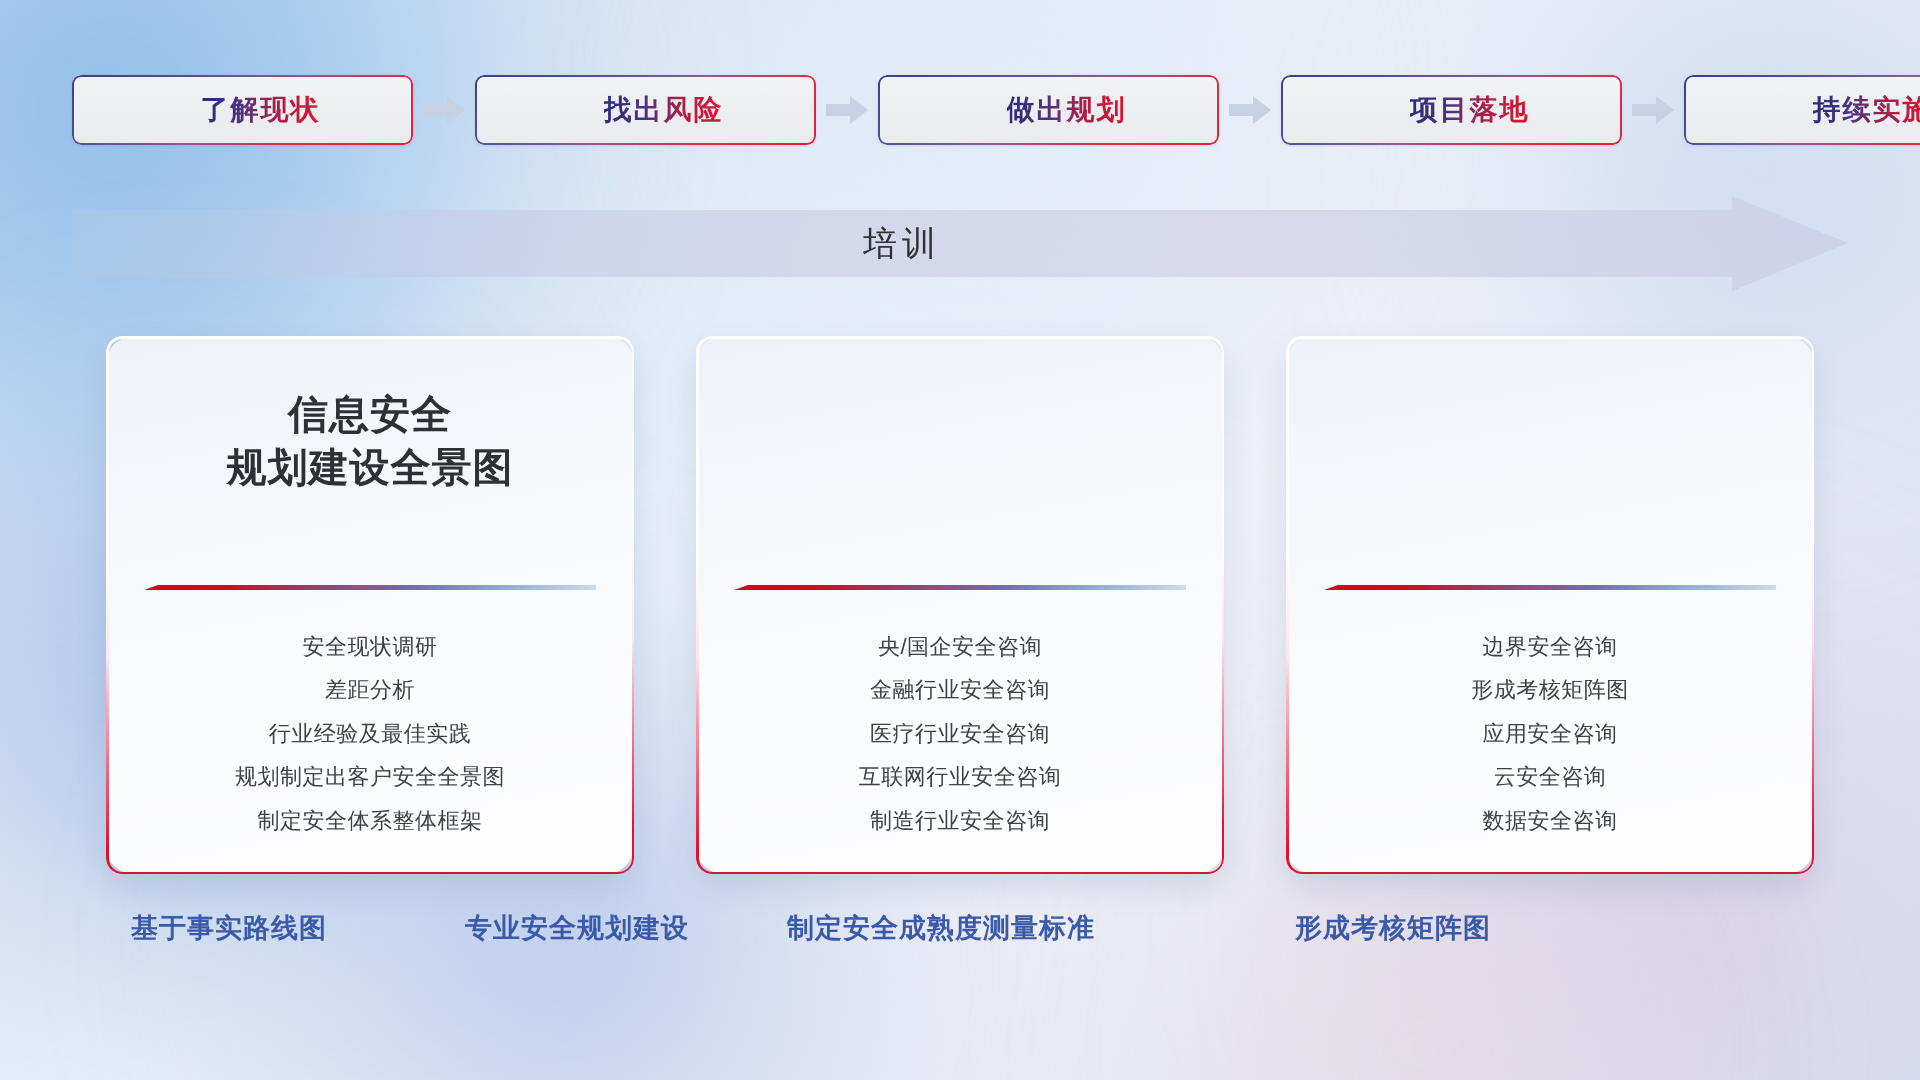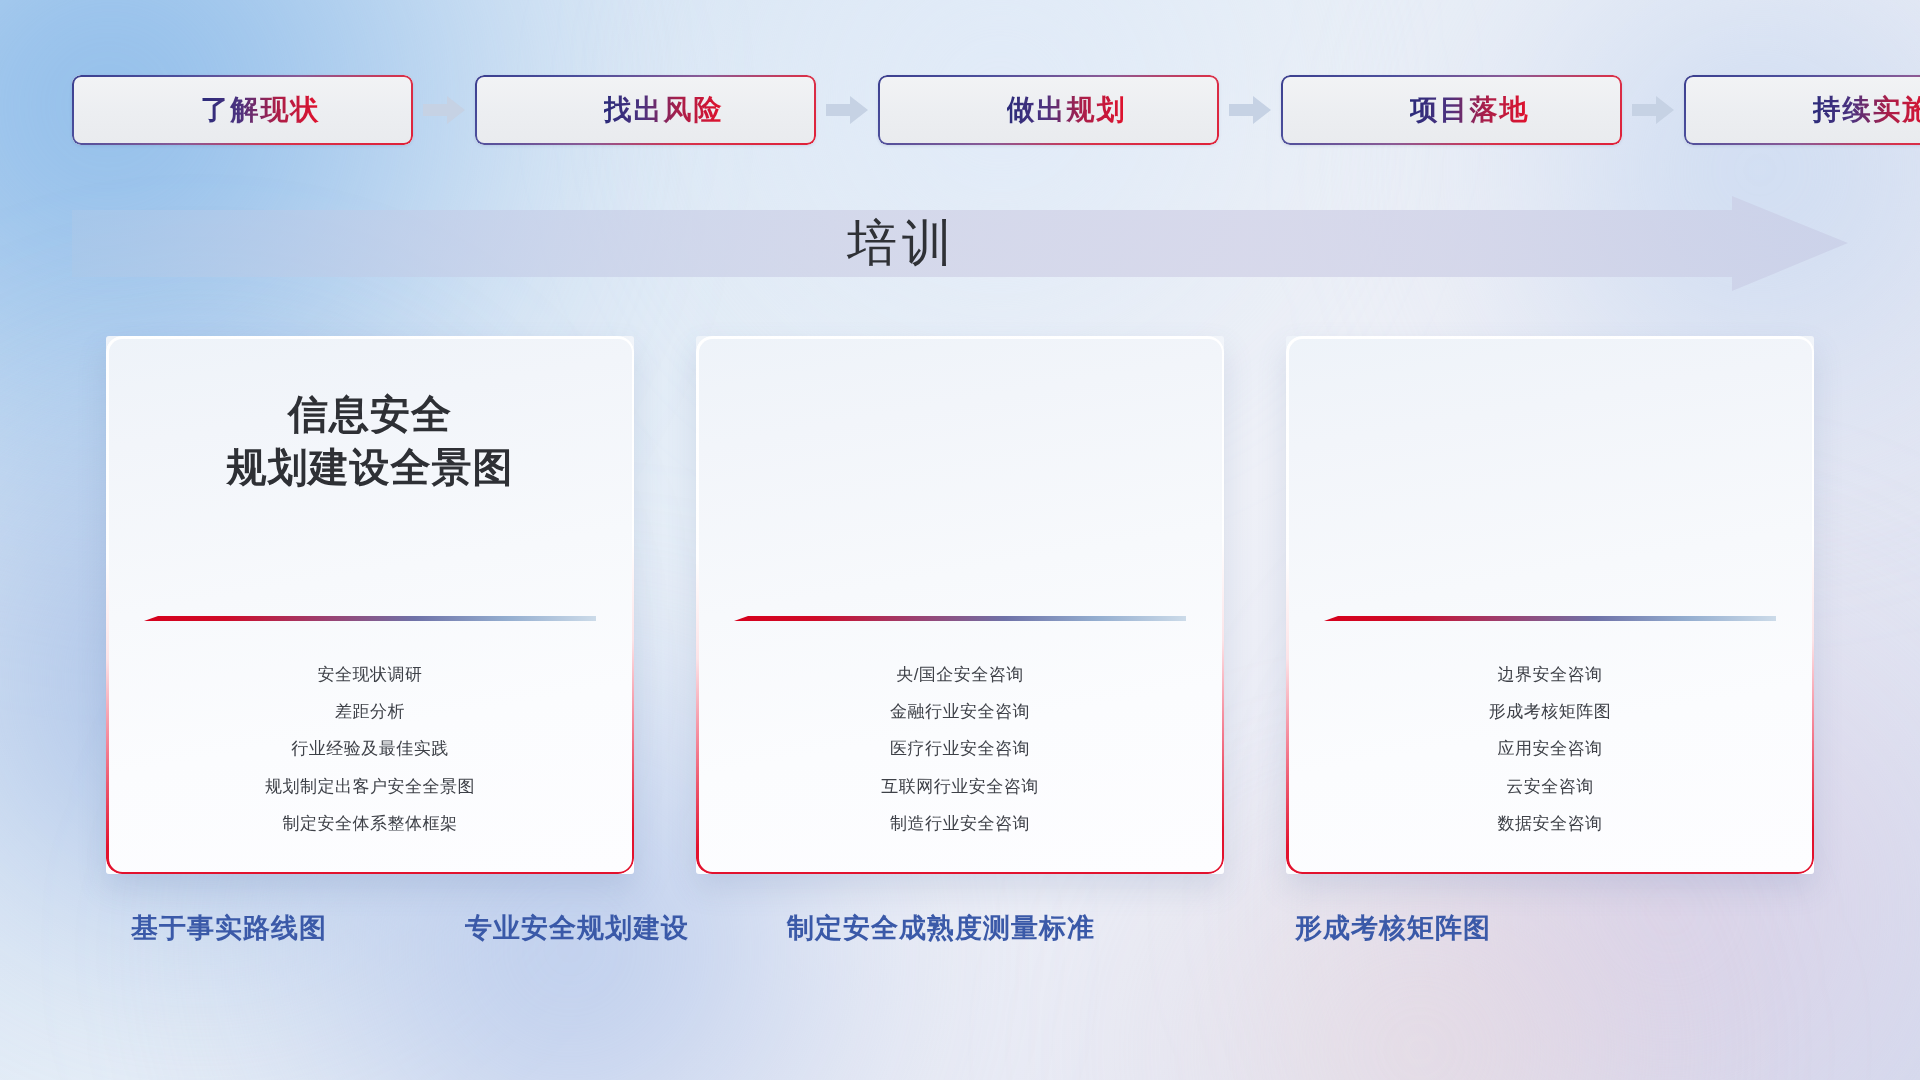--- a/index.html
+++ b/index.html
@@ -77,30 +77,30 @@
       rgba(196,206,232,.70) 22%,
       rgba(209,212,232,.82) 46%,
       rgba(212,213,233,.85) 66%,
       rgba(206,209,231,.80) 86%,
       rgba(200,205,230,.70) 100%);
     clip-path:polygon(0 14px,1660px 14px,1660px 0,1776px 47px,1660px 95px,1660px 81px,0 81px);
   }
   .banner-text{
     position:absolute;left:0;top:0;width:1660px;height:95px;
     display:flex;align-items:center;justify-content:center;
-    font-size:50px;font-weight:500;color:#2f3136;letter-spacing:5px;
+    font-size:34px;font-weight:500;color:#2f3136;letter-spacing:5px;
   }
 
   
   .cards{
     position:absolute;left:0;top:336px;width:1920px;height:540px;
     display:flex;justify-content:center;gap:62px;
   }
   .card{
-    position:relative;width:528px;height:538px;border-radius:3px;
+    position:relative;width:528px;height:538px;border-radius:28px;
     background:linear-gradient(170deg,#eef3f9 0%,#f2f5fa 18%,#f7f9fc 45%,#fbfcfe 70%,#fdfdff 100%);
     box-shadow:0 14px 30px rgba(86,110,160,.16);
     box-sizing:border-box;
     overflow:visible;
   }
   .card::before{
     content:"";position:absolute;inset:0;border-radius:16px;padding:2.5px;
     background:linear-gradient(178deg,
       rgba(255,255,255,.98) 0%,
       rgba(255,255,255,.95) 40%,
@@ -128,21 +128,21 @@
   }
   .card-divider svg{display:block;}
   .card-title-wrap{flex:0 0 auto;}
   .card-mid{flex:1 1 auto;display:flex;align-items:flex-end;width:100%;justify-content:center;}
   .card-list{
     width:100%;margin-top:34px;flex:0 0 auto;
     display:flex;flex-direction:column;align-items:center;gap:16px;
     padding-bottom:10px;
   }
   .card-list-item{
-    font-size:17px;color:#3e4148;letter-spacing:.5px;line-height:1.25;
+    font-size:22px;color:#3e4148;letter-spacing:.5px;line-height:1.25;
     text-align:center;white-space:nowrap;
   }
 
   
   .footnotes{
     position:absolute;left:0;top:910px;width:1920px;height:70px;
   }
   .footnote{
     position:absolute;top:0;
     font-size:27px;font-weight:700;color:#3a59a8;letter-spacing:1px;

